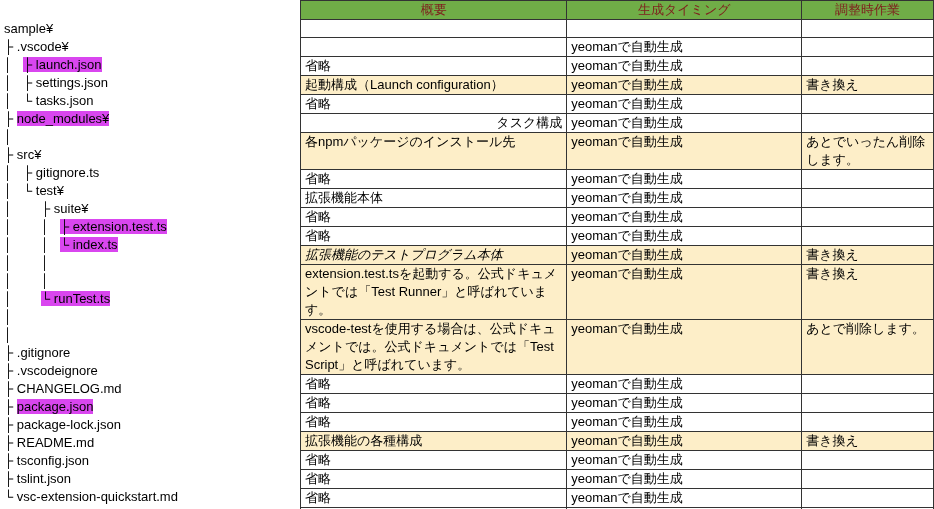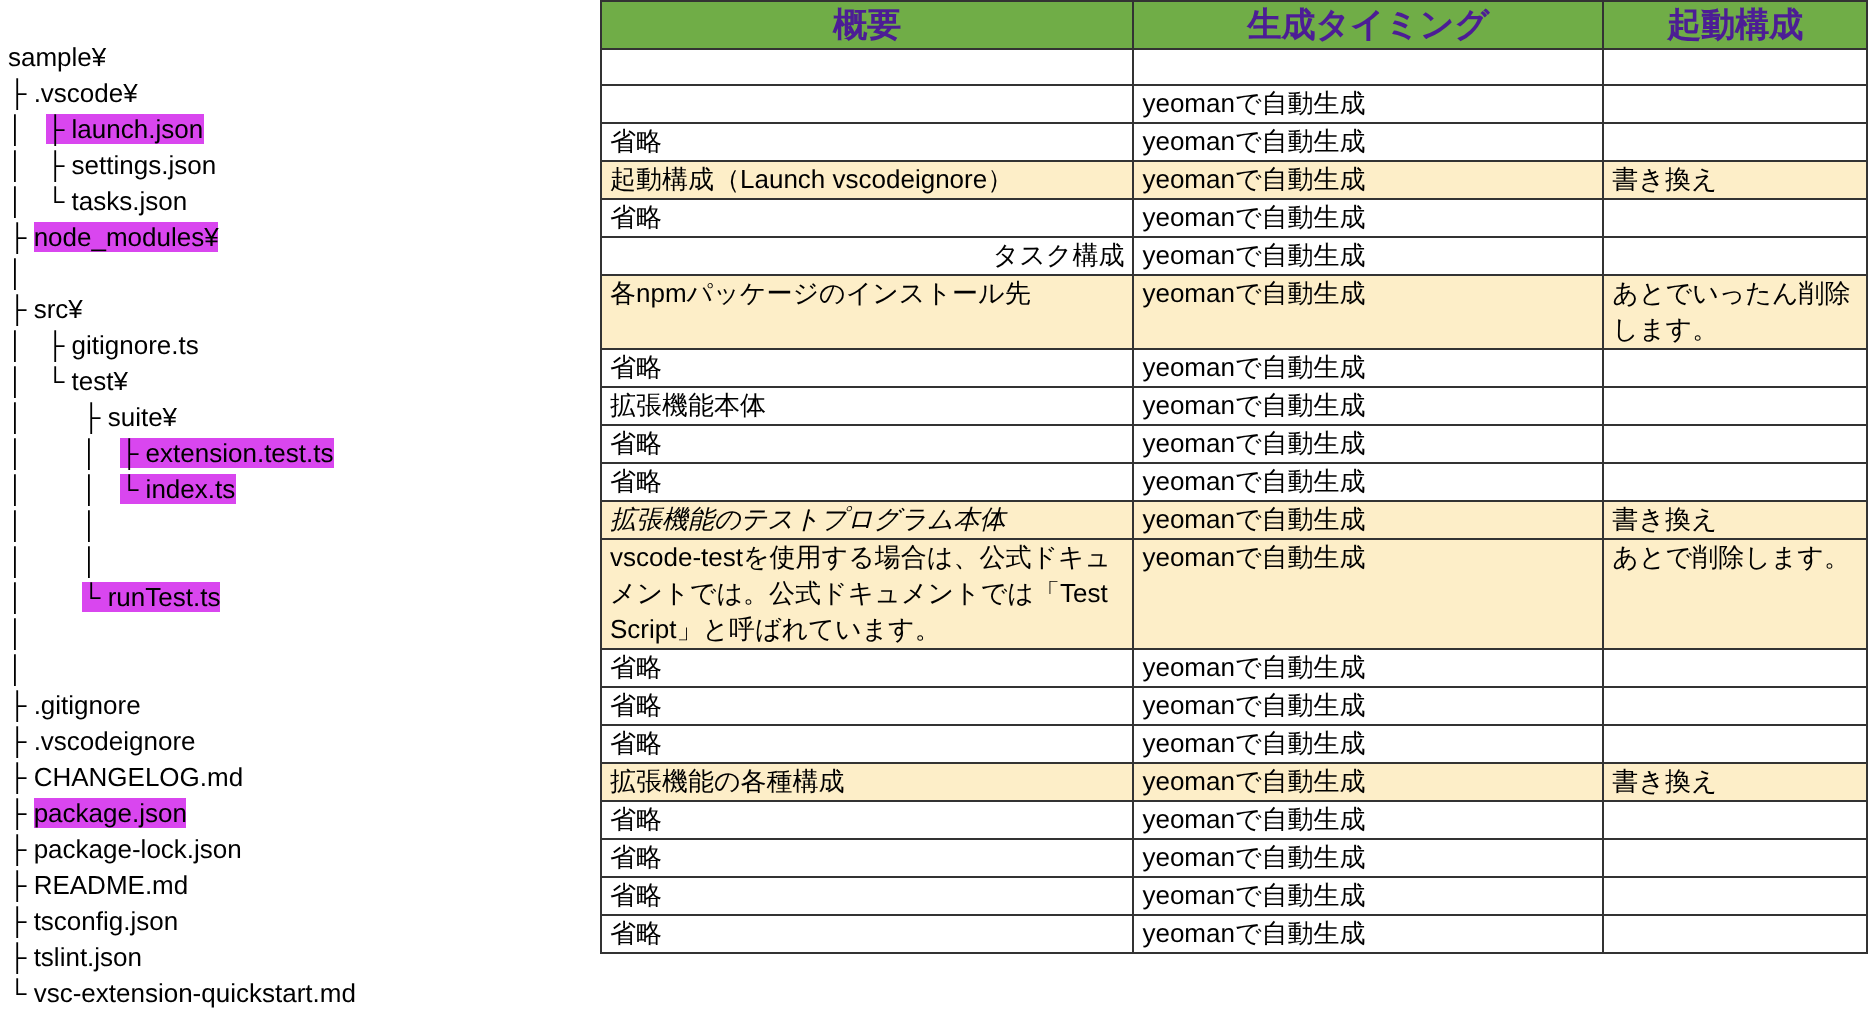--- a/index.html
+++ b/index.html
@@ -31,26 +31,26 @@
     }
     .hl {
       background: #fdeec8;
     }
     table {
       border-collapse: collapse;
       width: 100%;
     }
     th {
       background: #70ad47;
-      color: #4c1d95;
-      font-weight: bold;
+      color: #7f1d1d;
+      font-weight: normal;
       text-align: center;
       height: 18px;
       border: 1px solid #333;
-      font-size: 17px;
+      font-size: 13px;
     }
     th.c1 { width: 270px; }
     th.c2 { width: 239px; }
     th.c3 { width: 134px; }
     td {
       border: 1px solid #333;
       vertical-align: top;
       padding: 0 4px;
       line-height: 18px;
       font-size: 13px;
@@ -98,41 +98,41 @@
       <div class="tree-row"><span class="tree-seg">├ tsconfig.json</span></div>
       <div class="tree-row"><span class="tree-seg">├ tslint.json</span></div>
       <div class="tree-row"><span class="tree-seg">└ vsc-extension-quickstart.md</span></div>
     </div>
   <div class="table-col">
     <table>
       <thead>
         <tr>
           <th class="c1">概要</th>
           <th class="c2">生成タイミング</th>
-          <th class="c3">起動構成</th>
+          <th class="c3">調整時作業</th>
         </tr>
       </thead>
       <tbody id="tbody">
           <tr>
             <td style="height: 18px;"></td>
             <td style="height: 18px;"></td>
             <td style="height: 18px;"></td>
           </tr>
           <tr>
             <td style="height: 18px;"></td>
             <td style="height: 18px;">yeomanで自動生成</td>
             <td style="height: 18px;"></td>
           </tr>
           <tr>
             <td style="height: 18px;">省略</td>
             <td style="height: 18px;">yeomanで自動生成</td>
             <td style="height: 18px;"></td>
           </tr>
           <tr>
-            <td class="hl" style="height: 18px;">起動構成（Launch vscodeignore）</td>
+            <td class="hl" style="height: 18px;">起動構成（Launch configuration）</td>
             <td class="hl" style="height: 18px;">yeomanで自動生成</td>
             <td class="hl" style="height: 18px;">書き換え</td>
           </tr>
           <tr>
             <td style="height: 18px;">省略</td>
             <td style="height: 18px;">yeomanで自動生成</td>
             <td style="height: 18px;"></td>
           </tr>
           <tr>
             <td style="height: 18px; text-align: right;">タスク構成</td>
@@ -161,20 +161,25 @@
           </tr>
           <tr>
             <td style="height: 18px;">省略</td>
             <td style="height: 18px;">yeomanで自動生成</td>
             <td style="height: 18px;"></td>
           </tr>
           <tr>
             <td class="hl" style="height: 18px; font-style: italic;">拡張機能のテストプログラム本体</td>
             <td class="hl" style="height: 18px;">yeomanで自動生成</td>
             <td class="hl" style="height: 18px;">書き換え</td>
+          </tr>
+          <tr>
+            <td class="hl" style="height: 54px;">extension.test.tsを起動する。公式ドキュメントでは「Test Runner」と呼ばれています。</td>
+            <td class="hl" style="height: 54px;">yeomanで自動生成</td>
+            <td class="hl" style="height: 54px;">書き換え</td>
           </tr>
           <tr>
             <td class="hl" style="height: 54px;">vscode-testを使用する場合は、公式ドキュメントでは。公式ドキュメントでは「Test Script」と呼ばれています。</td>
             <td class="hl" style="height: 54px;">yeomanで自動生成</td>
             <td class="hl" style="height: 54px;">あとで削除します。</td>
           </tr>
           <tr>
             <td style="height: 18px;">省略</td>
             <td style="height: 18px;">yeomanで自動生成</td>
             <td style="height: 18px;"></td>

